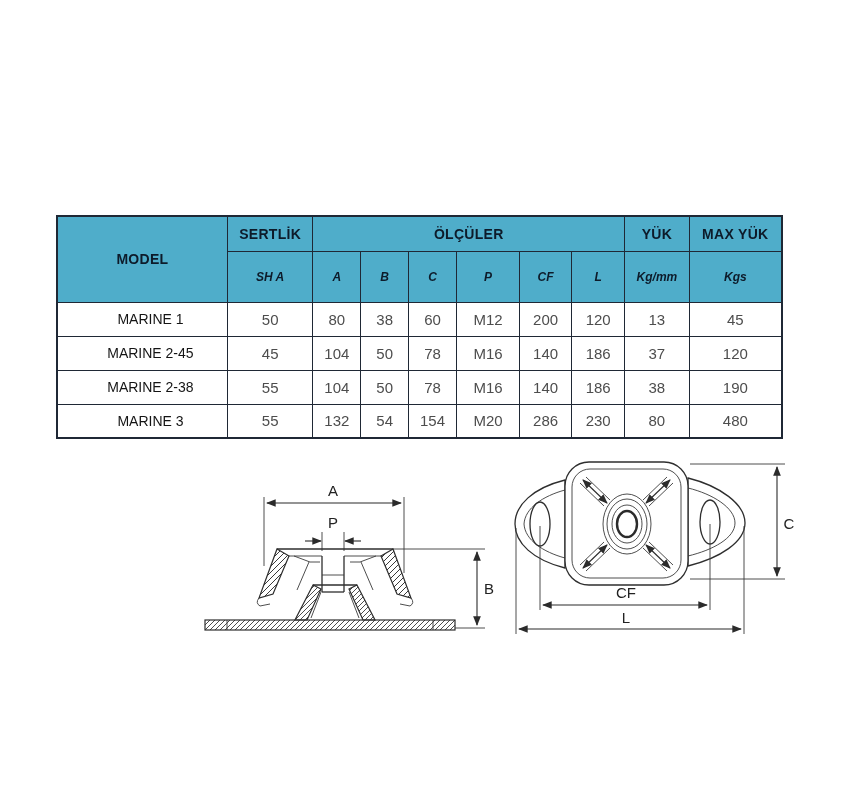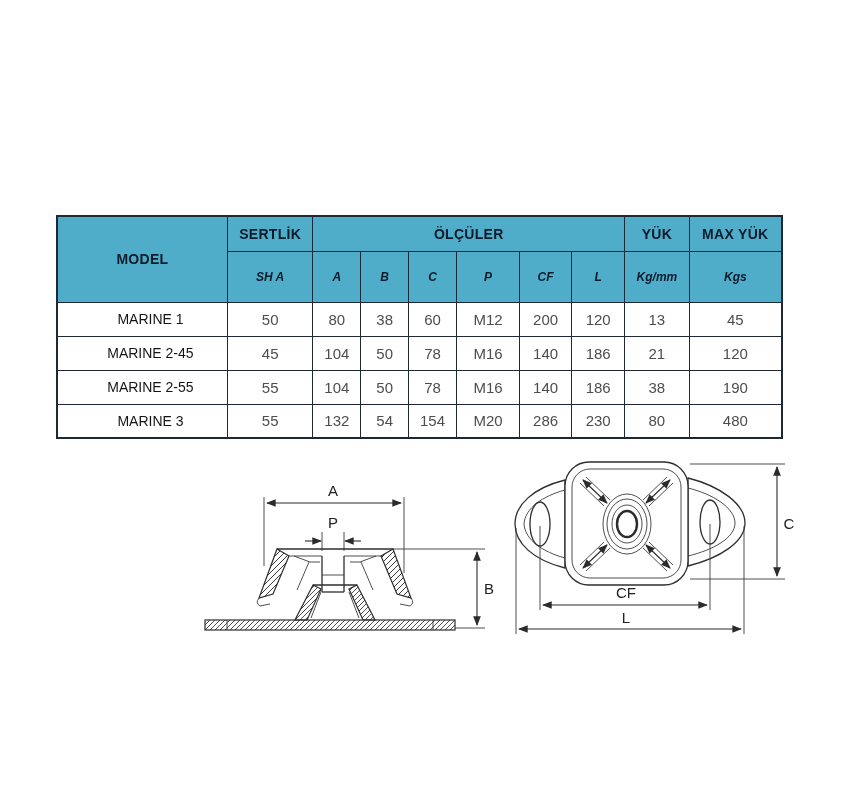--- a/index.html
+++ b/index.html
@@ -118,25 +118,25 @@
     </tr>
     <tr class="d">
       <td class="model">MARINE 2-45</td>
       <td class="val">45</td>
       <td class="val">104</td>
       <td class="val">50</td>
       <td class="val">78</td>
       <td class="val">M16</td>
       <td class="val">140</td>
       <td class="val">186</td>
-      <td class="val">21</td>
+      <td class="val">37</td>
       <td class="val">120</td>
     </tr>
     <tr class="d">
-      <td class="model">MARINE 2-55</td>
+      <td class="model">MARINE 2-38</td>
       <td class="val">55</td>
       <td class="val">104</td>
       <td class="val">50</td>
       <td class="val">78</td>
       <td class="val">M16</td>
       <td class="val">140</td>
       <td class="val">186</td>
       <td class="val">38</td>
       <td class="val">190</td>
     </tr>

